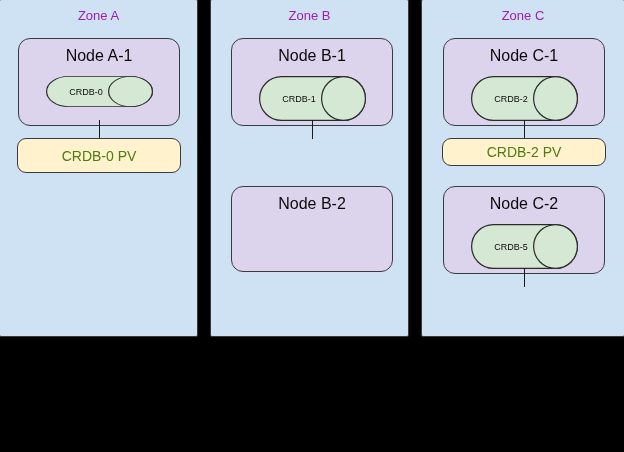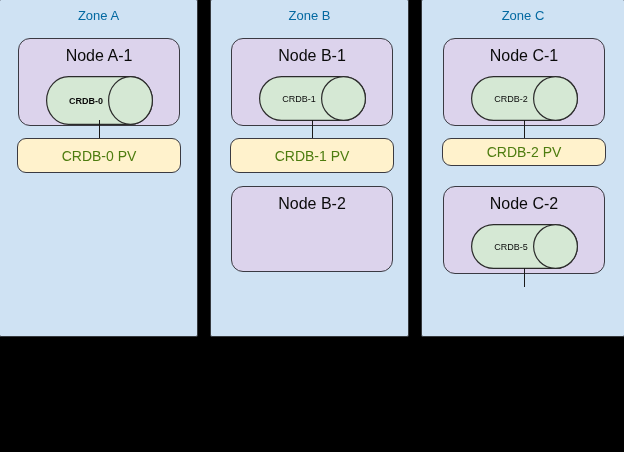--- a/index.html
+++ b/index.html
@@ -32,21 +32,21 @@
     border-radius: 2px;
     box-sizing: border-box;
   }
   .zone-title {
     position: absolute;
     left: 0;
     right: 0;
     top: 8px;
     text-align: center;
     font-size: 13px;
-    color: #0369a1;
+    color: #a21caf;
     line-height: 16px;
   }
 
   
   .node {
     position: absolute;
     background: #DCD3EC;
     border: 1px solid #3A3A42;
     border-radius: 12px;
     box-sizing: border-box;
@@ -116,21 +116,21 @@
 <div id="canvas">
 
   <div class="zone" style="left:-1px; top:-1px; width:199px; height:338px;">
     <div class="zone-title">Zone A</div>
   </div>
 
   <div class="node" style="left:18px; top:38px; width:162px; height:88px;">
     <div class="node-title">Node A-1</div>
   </div>
 
-  <div class="cyl" style="left:46px; top:76px; width:107px; height:49px;font-weight:bold;">
+  <div class="cyl" style="left:46px; top:76px; width:107px; height:31px;">
     <svg viewBox="0 0 107 45" preserveAspectRatio="none">
       <path d="M 22.5 0.6 L 84.5 0.6 A 21.9 21.9 0 0 1 84.5 44.4 L 22.5 44.4 A 21.9 21.9 0 0 1 22.5 0.6 Z" fill="#D5E8D4" stroke="#2b2b2b" stroke-width="1.2"></path>
       <ellipse cx="84.5" cy="22.5" rx="21.9" ry="21.9" fill="#D5E8D4" stroke="#2b2b2b" stroke-width="1.2"></ellipse>
     </svg>
     <div class="cyl-label">CRDB-0</div>
   </div>
 
   <div class="connector" style="left:99px; top:120px; height:19px;"></div>
 
   <div class="pv" style="left:17px; top:138px; width:164px; height:35px;">
@@ -148,23 +148,20 @@
   <div class="cyl" style="left:259px; top:76px; width:107px; height:45px;">
     <svg viewBox="0 0 107 45" preserveAspectRatio="none">
       <path d="M 22.5 0.6 L 84.5 0.6 A 21.9 21.9 0 0 1 84.5 44.4 L 22.5 44.4 A 21.9 21.9 0 0 1 22.5 0.6 Z" fill="#D5E8D4" stroke="#2b2b2b" stroke-width="1.2"></path>
       <ellipse cx="84.5" cy="22.5" rx="21.9" ry="21.9" fill="#D5E8D4" stroke="#2b2b2b" stroke-width="1.2"></ellipse>
     </svg>
     <div class="cyl-label">CRDB-1</div>
   </div>
 
   <div class="connector" style="left:312px; top:120px; height:19px;"></div>
 
-  <div class="pv" style="left:230px; top:138px; width:164px; height:35px;">
-    <span class="pv-label">CRDB-1 PV</span>
-  </div>
 
   <div class="node" style="left:231px; top:186px; width:162px; height:86px;">
     <div class="node-title">Node B-2</div>
   </div>
 
   <div class="zone" style="left:421px; top:-1px; width:204px; height:338px;">
     <div class="zone-title">Zone C</div>
   </div>
 
   <div class="node" style="left:443px; top:38px; width:162px; height:88px;">

